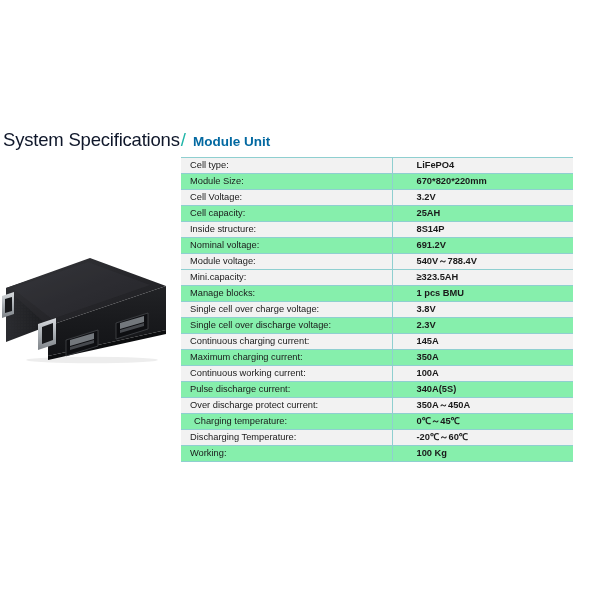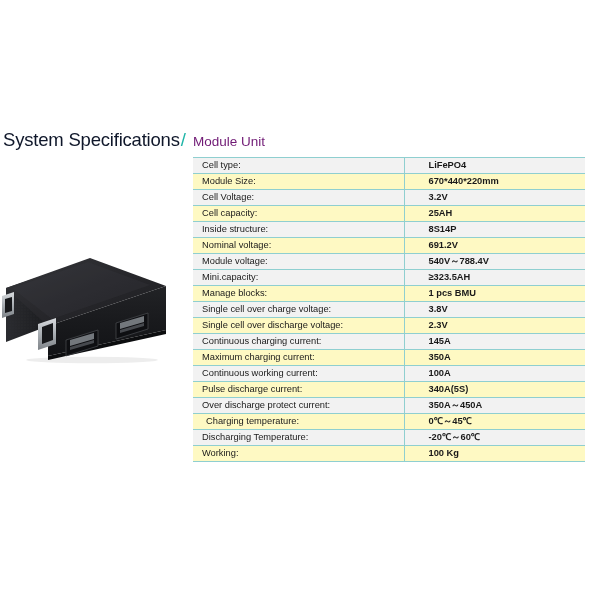--- a/index.html
+++ b/index.html
@@ -31,37 +31,38 @@
     letter-spacing: -0.2px;
   }
   #heading-sep {
     font-size: 18.5px;
     color: #1fb5a8;
     margin-left: 1px;
     margin-right: 7px;
   }
   #heading-sub {
     font-size: 13.5px;
-    color: #701a75;
+    color: #0369a1;
+    font-weight: bold;
   }
 
   
   #product-figure {
     position: absolute;
     left: 0px;
     top: 252px;
     width: 172px;
     height: 112px;
   }
   #product-svg { display:block; width:172px; height:112px; }
 
   
   #spec-table-wrap {
     position: absolute;
-    left: 193px;
+    left: 181px;
     top: 157px;
     width: 392px;
   }
   table.spec {
     border-collapse: collapse;
     width: 392px;
     table-layout: fixed;
   }
   table.spec col.c-label { width: 211px; }
   table.spec col.c-value { width: 181px; }
@@ -83,21 +84,21 @@
     padding-left: 9px;
     border-right: 1px solid #8fcfd0;
     font-weight: normal;
   }
   table.spec td.label.indent { padding-left: 13px; }
   table.spec td.value {
     padding-left: 24px;
     font-weight: bold;
   }
   table.spec tr.alt td { background: #f2f2f2; }
-  table.spec tr.plain td { background: #fef9c3; }
+  table.spec tr.plain td { background: #86efac; }
   table.spec tr:first-child td { border-top: 1px solid #8fcfd0; }
 </style>
 </head>
 <body>
 
 <div id="heading">
   <span id="heading-main">System Specifications</span>
   <span id="heading-sep">/</span>
   <span id="heading-sub">Module Unit</span>
 </div>
@@ -165,21 +166,21 @@
       <col class="c-label">
       <col class="c-value">
     </colgroup>
     <tbody id="spec-body">
         <tr class="alt">
           <td class="label">Cell type:</td>
           <td class="value">LiFePO4</td>
         </tr>
         <tr class="plain">
           <td class="label">Module Size:</td>
-          <td class="value">670*440*220mm</td>
+          <td class="value">670*820*220mm</td>
         </tr>
         <tr class="alt">
           <td class="label">Cell Voltage:</td>
           <td class="value">3.2V</td>
         </tr>
         <tr class="plain">
           <td class="label">Cell capacity:</td>
           <td class="value">25AH</td>
         </tr>
         <tr class="alt">

